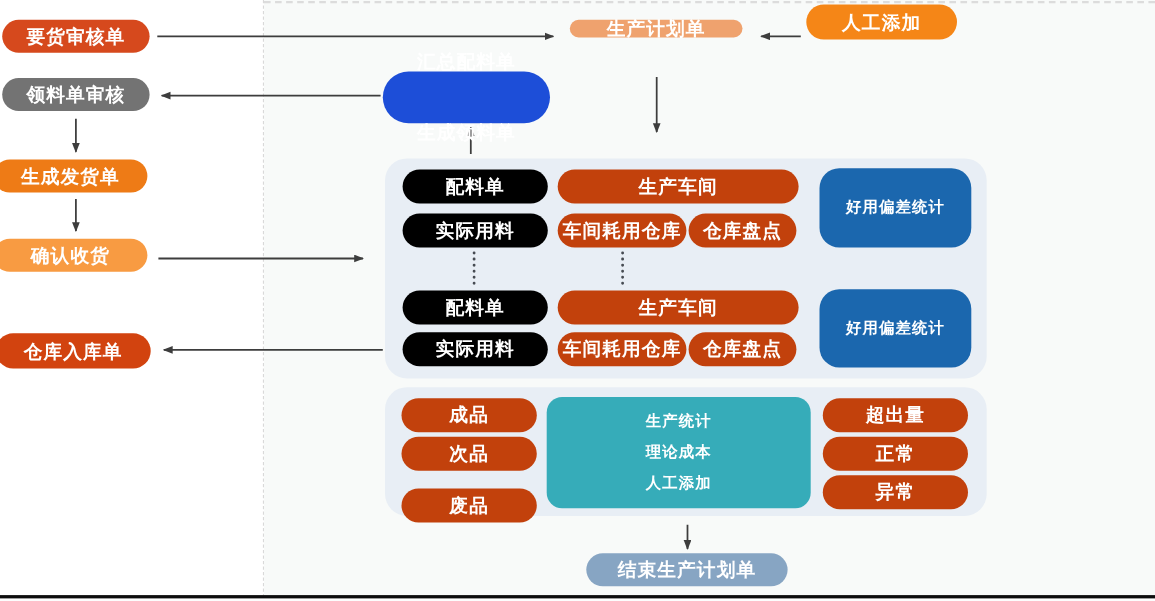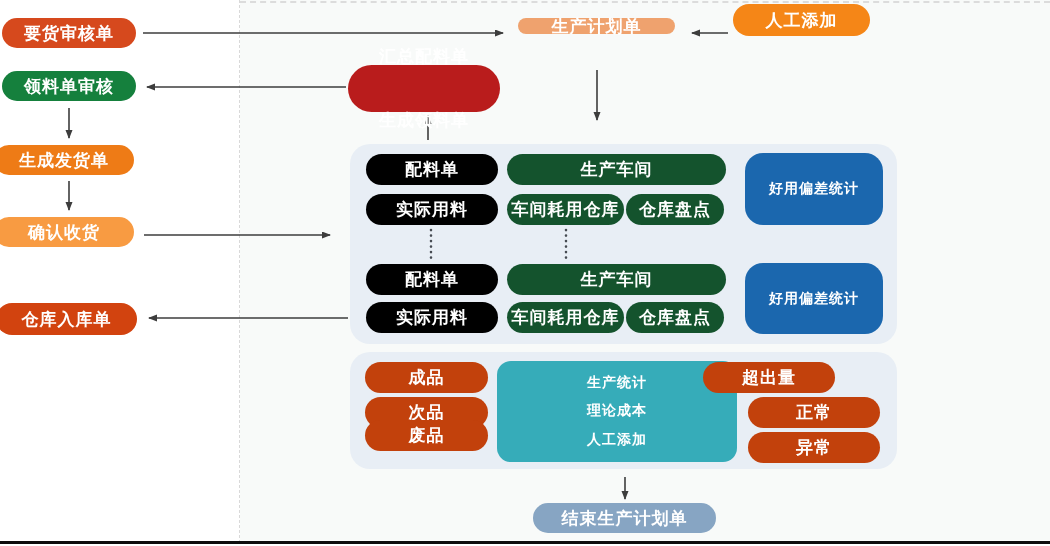--- a/index.html
+++ b/index.html
@@ -13,29 +13,29 @@
     color:#fff;font-weight:bold;font-size:17px;letter-spacing:1px;
     border-radius:999px;white-space:nowrap;box-sizing:border-box;
   }
   .rbox{
     position:absolute;display:flex;align-items:center;justify-content:center;
     color:#fff;font-weight:bold;font-size:14px;letter-spacing:1px;
     border-radius:18px;box-sizing:border-box;
   }
   
   .c-req{background:#d6491d;}
-  .c-pick{background:#15803d;}
+  .c-pick{background:#737373;}
   .c-deliv{background:#ee7b16;}
   .c-confirm{background:#f89b42;}
   .c-whin{background:#d2430f;}
   .c-plan{background:#efa26e;}
   .c-manual{background:#f58617;}
-  .c-summary{background:#b91c1c;gap:40px;}
+  .c-summary{background:#1d4ed8;gap:40px;}
   .c-lblue{background:#000000;}
-  .c-mblue{background:#14532d;}
+  .c-mblue{background:#c2410c;}
   .c-dblue{background:#1b67ae;}
   .c-tlight{background:#c2410c;}
   .c-tdark{background:#36acb9;}
   .c-end{background:#87a5c3;}
   .panel{
     position:absolute;background:#e8eef5;border-radius:20px;
   }
   .bg-right{
     position:absolute;left:240px;top:0;width:810px;height:541px;
     background:#f8faf9;
@@ -112,25 +112,25 @@
 
 <div class="pill c-lblue" style="left:366px;top:264px;width:132px;height:31px;">配料单</div>
 <div class="pill c-mblue" style="left:507px;top:264px;width:219px;height:31px;">生产车间</div>
 <div class="rbox c-dblue" style="left:745px;top:263px;width:138px;height:71px;">好用偏差统计</div>
 <div class="pill c-lblue" style="left:366px;top:302px;width:132px;height:31px;">实际用料</div>
 <div class="pill c-mblue" style="left:507px;top:302px;width:117px;height:31px;">车间耗用仓库</div>
 <div class="pill c-mblue" style="left:626px;top:302px;width:98px;height:31px;">仓库盘点</div>
 
 <div class="pill c-tlight" style="left:365px;top:362px;width:123px;height:31px;">成品</div>
 <div class="pill c-tlight" style="left:365px;top:397px;width:123px;height:31px;">次品</div>
-<div class="pill c-tlight" style="left:365px;top:420px;width:123px;height:31px;">废品</div>
+<div class="pill c-tlight" style="left:365px;top:444px;width:123px;height:31px;">废品</div>
 
 <div class="rbox c-tdark stats-center" style="left:497px;top:361px;width:240px;height:101px;">
   <div>生产统计</div>
   <div>理论成本</div>
   <div>人工添加</div>
 </div>
 
-<div class="pill c-tlight" style="left:703px;top:362px;width:132px;height:31px;">超出量</div>
+<div class="pill c-tlight" style="left:748px;top:362px;width:132px;height:31px;">超出量</div>
 <div class="pill c-tlight" style="left:748px;top:397px;width:132px;height:31px;">正常</div>
 <div class="pill c-tlight" style="left:748px;top:432px;width:132px;height:31px;">异常</div>
 
 <div class="pill c-end" style="left:533px;top:503px;width:183px;height:30px;">结束生产计划单</div>
 
 </body></html>

